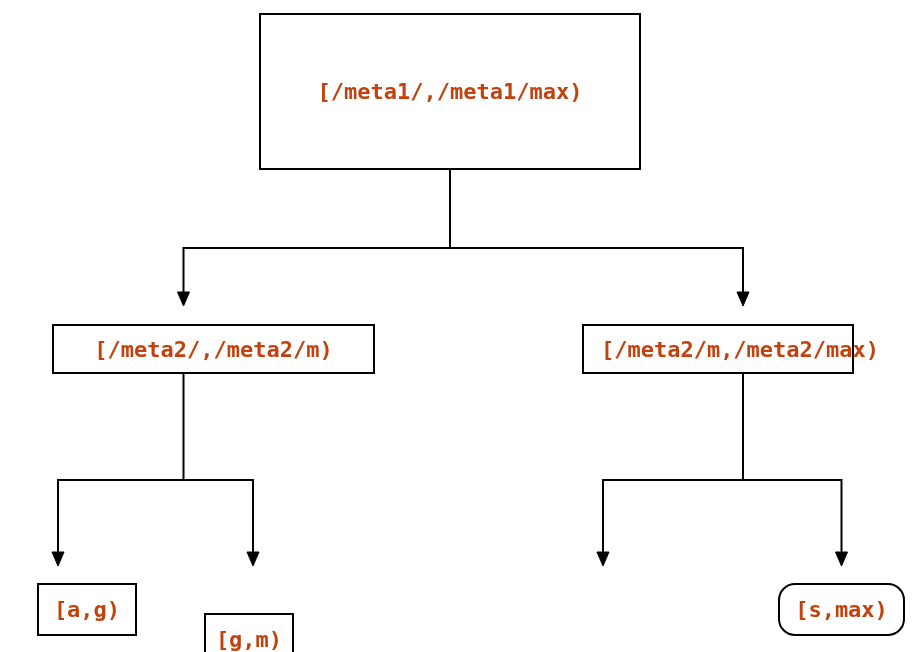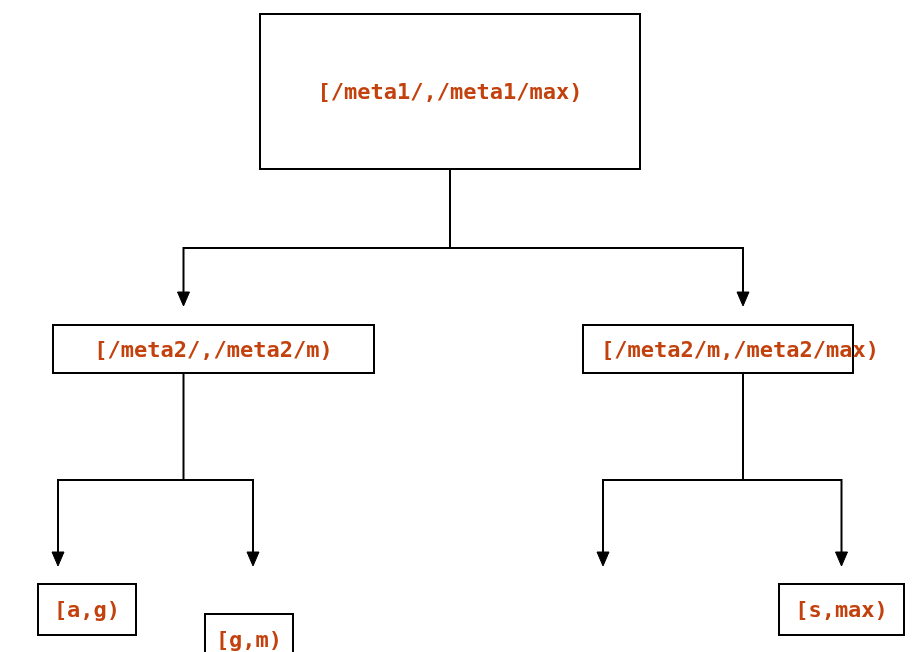--- a/index.html
+++ b/index.html
@@ -42,21 +42,21 @@
     font-size: 22px;
     font-weight: bold;
     white-space: nowrap;
   }
   .node-root   { left: 259px; top: 13px;  width: 382px; height: 157px; }
   .node-l2l    { left: 22px;  top: 324px; width: 323px; height: 50px; margin-left: 30px;  }
   .node-l2r    { left: 582px; top: 324px; width: 272px; height: 50px; padding-left: 44px;  }
   .node-leaf1  { left: 8px;   top: 583px; width: 100px; height: 53px; margin-left: 29px;  }
   .node-leaf2  { left: 204px; top: 613px; width: 90px;  height: 53px;  }
   .node-leaf3  { left: 554px; top: 583px; width: 98px;  height: 53px;  }
-  .node-leaf4  { left: 778px; top: 583px; width: 127px; height: 53px;  }
+  .node-leaf4  { left: 778px; top: 583px; width: 127px; height: 53px; border-radius: 17px;  }
 </style>
 </head>
 <body>
 
 <div class="canvas">
 
   <svg class="connectors" viewBox="0 0 912 652" xmlns="http://www.w3.org/2000/svg">
 
     <g>
       <line x1="450" y1="170" x2="450" y2="248"></line>

